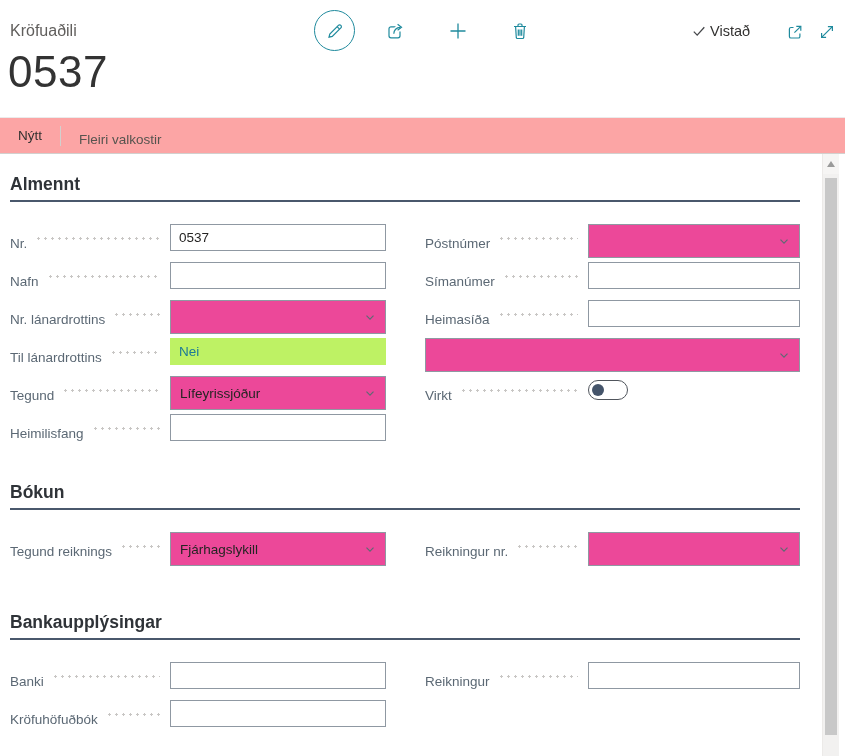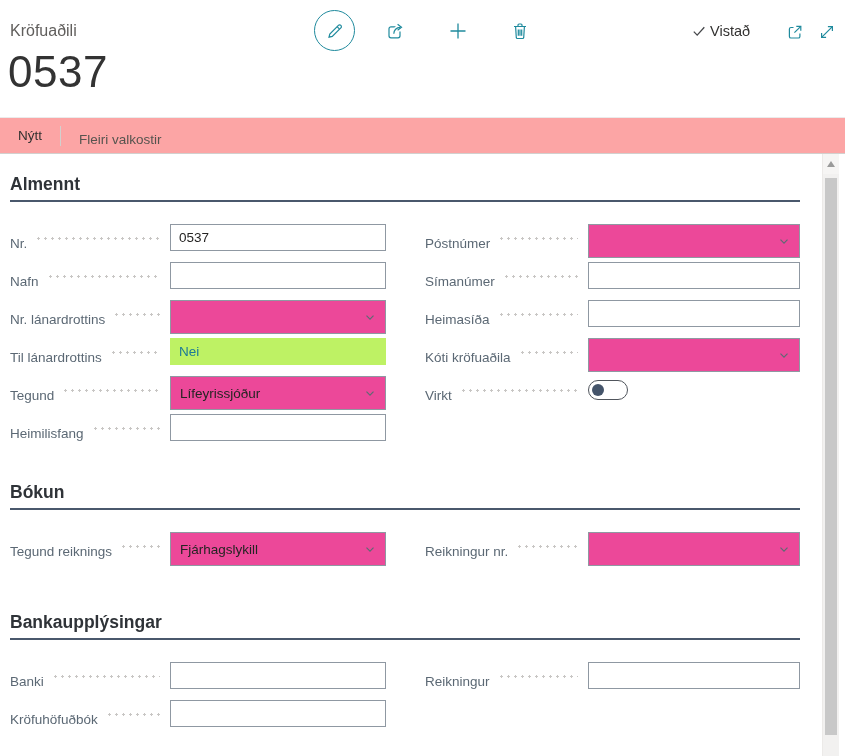--- a/index.html
+++ b/index.html
@@ -202,24 +202,20 @@
 
       <div class="field c1">
         <label class="flabel">
           <span class="ltext">Til lánardrottins</span>
           <span class="dots"></span>
         </label>
         <div class="readonly">Nei</div>
       </div>
 
       <div class="field c2">
-        <label class="flabel">
-          <span class="ltext">Kóti kröfuaðila</span>
-          <span class="dots"></span>
-        </label>
         <div class="combobox">
           <span class="cb-value"></span>
           <span>
             <svg width="12" height="12" viewBox="0 0 12 12" fill="none" stroke="#5f6a74" stroke-width="1.2">
                 <path d="M2.5 4.6L6 8.1l3.5-3.5"></path>
               </svg>
           </span>
         </div>
       </div>
 

